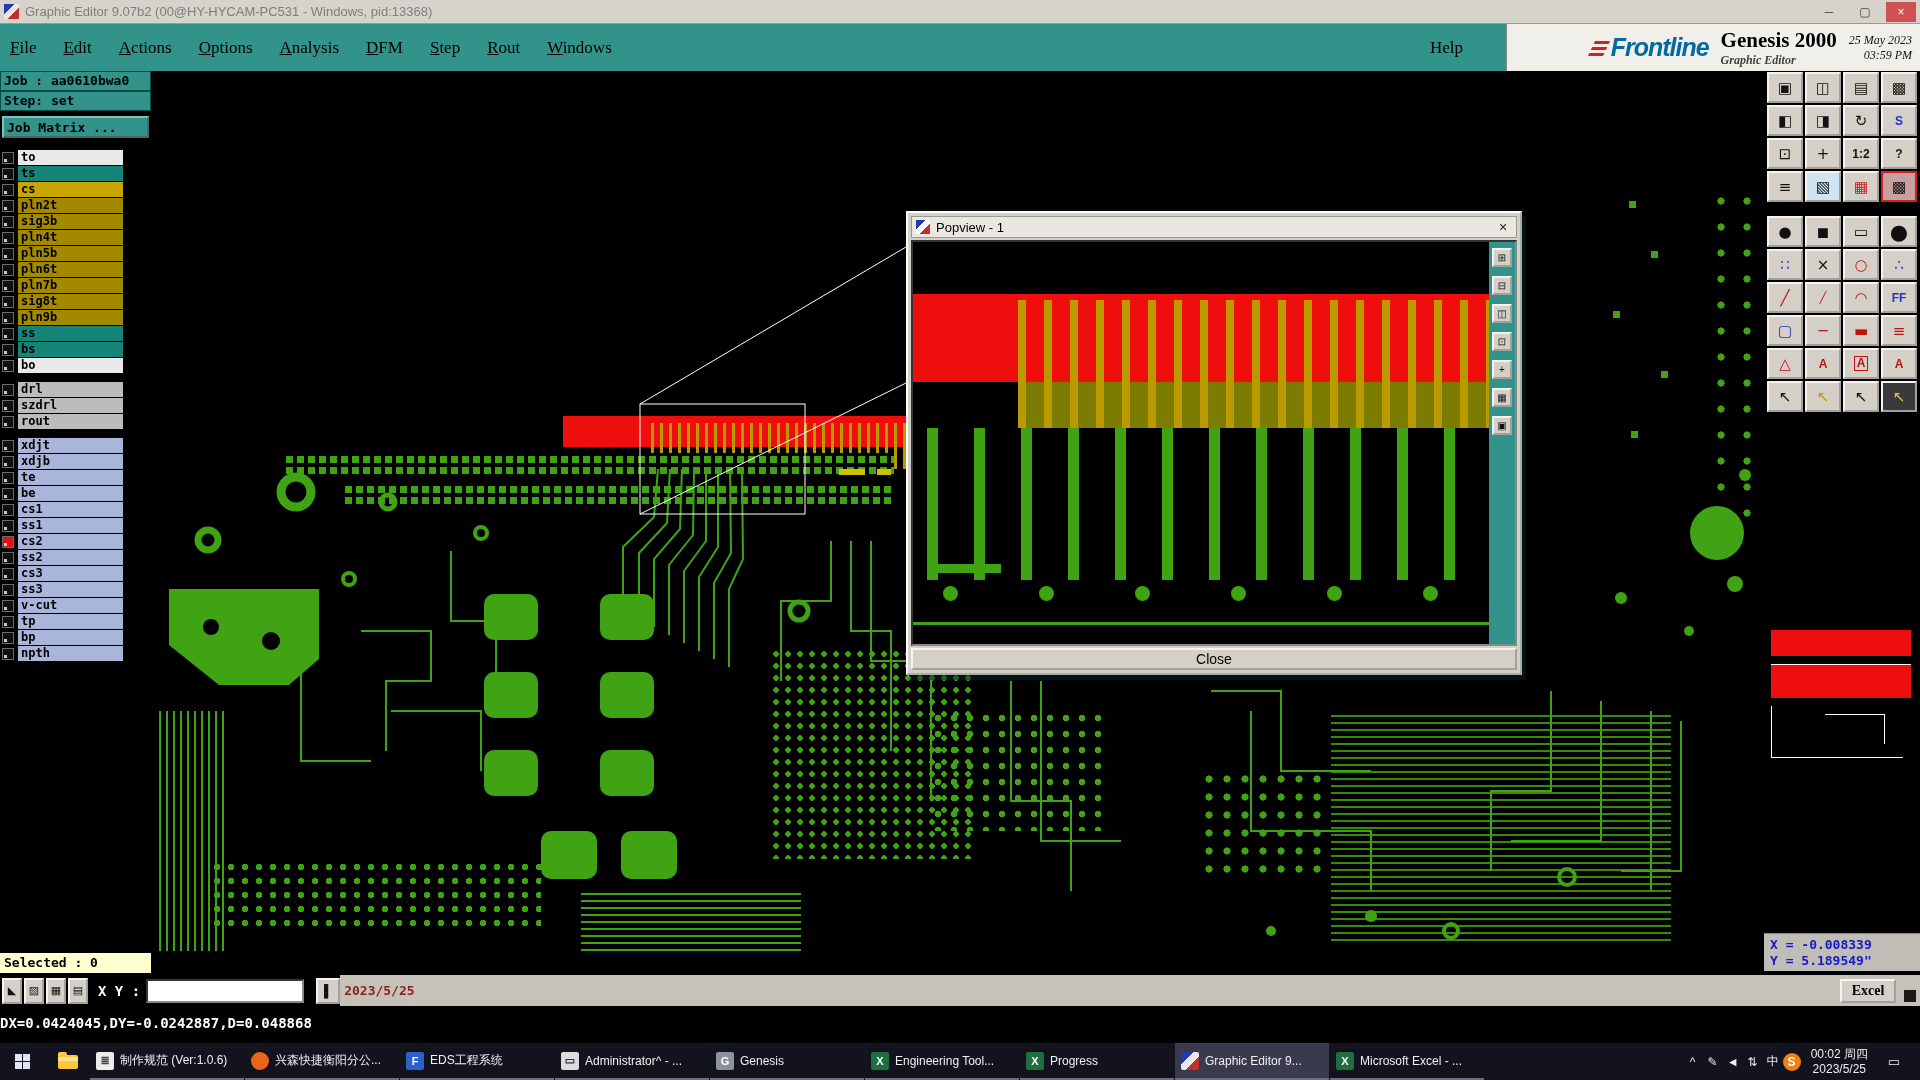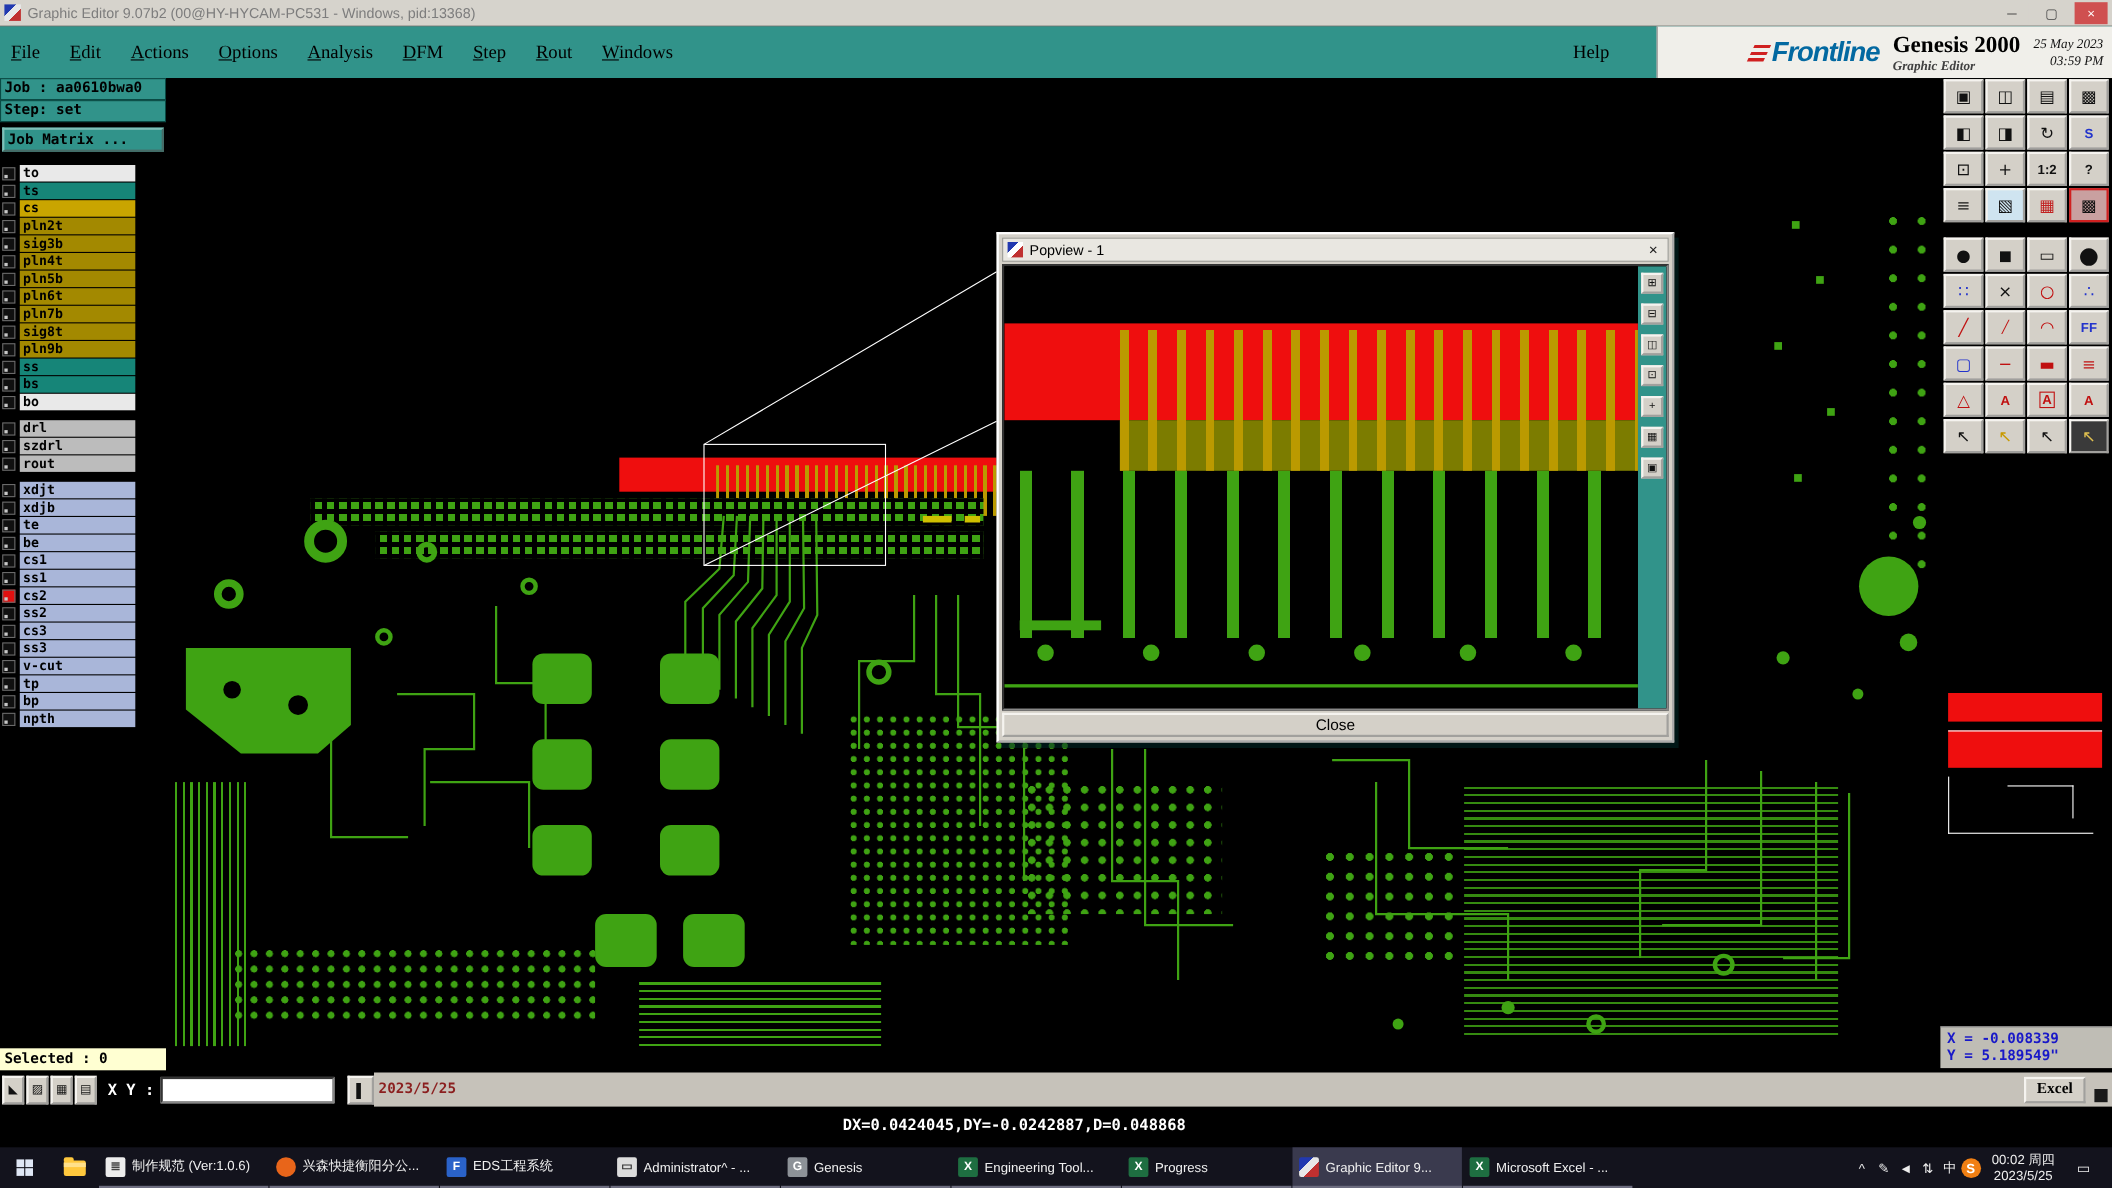--- a/index.html
+++ b/index.html
@@ -94,21 +94,21 @@
 .mini-btn{width:20px;height:26px;margin-left:2px;background:var(--window_face);border:2px outset #f5f3ef;font-size:11px;display:flex;align-items:center;justify-content:center;color:#111;padding:0}
 #xy-label{color:#fff;font:bold 14px "DejaVu Sans Mono",monospace;margin:0 6px 0 10px}
 #xy-input{width:158px;height:24px;background:#fff;border:2px inset #888;font:13px "DejaVu Sans Mono",monospace;padding:0 3px}
 #mode-btn{margin-left:12px;width:24px;height:26px;background:var(--window_face);border:2px outset #f5f3ef;font-size:12px;color:#111;padding:0}
 #status-msg{margin-left:5px;width:1402px;height:31px;background:var(--status_yellow);font:bold 14px "DejaVu Sans Mono",monospace;line-height:31px;padding-left:10px;color:#000;white-space:nowrap;overflow:hidden}
 #unit-zone{flex:1;height:31px;background:#c6c2ba;display:flex;align-items:center;padding:0 4px;gap:8px}
 #date-label{color:var(--date_maroon);font:bold 13px "DejaVu Sans Mono",monospace}
 #inch-btn{width:56px;height:24px;background:var(--window_face);border:2px outset #f5f3ef;font:bold 14px "Liberation Serif",serif;color:#000;margin-left:auto}
 #inch-mini{width:12px;height:12px;background:#1a1a1a;margin-top:10px}
 
-#dx-bar{position:absolute;left:0;top:1012px;width:1844px;height:23px;background:#000;color:#fff;font:bold 14px "DejaVu Sans Mono",monospace;text-align:center;line-height:23px}
+#dx-bar{position:absolute;left:0;top:1012px;width:1844px;height:23px;background:#000;color:#fff;font:bold 14px "DejaVu Sans Mono",monospace;line-height:23px}
 
 #taskbar{position:absolute;left:0;top:1043px;width:1920px;height:37px;background:var(--taskbar_bg);display:flex;align-items:stretch;color:#eee}
 #start-btn,#explorer-btn{width:45px;display:flex;align-items:center;justify-content:center}
 .start-ico{width:15px;height:15px;background:linear-gradient(#dfe7f5,#dfe7f5) 0 0/7px 7px no-repeat,linear-gradient(#dfe7f5,#dfe7f5) 8px 0/7px 7px no-repeat,linear-gradient(#dfe7f5,#dfe7f5) 0 8px/7px 7px no-repeat,linear-gradient(#dfe7f5,#dfe7f5) 8px 8px/7px 7px no-repeat}
 .folder-ico{width:20px;height:14px;background:#ffc83d;border-radius:2px;position:relative}
 .folder-ico::before{content:"";position:absolute;top:-3px;left:0;width:9px;height:4px;background:#ffc83d;border-radius:2px 2px 0 0}
 .folder-ico::after{content:"";position:absolute;left:0;top:2px;right:0;height:4px;background:#ffe08a}
 .task-item{width:154px;display:flex;align-items:center;gap:6px;padding:0 6px;border-bottom:2px solid #6d6d80;margin-right:1px;overflow:hidden;white-space:nowrap;flex:none}
 .task-item.active{background:var(--taskbar_active)}
 .task-ico{min-width:18px;height:18px;border-radius:2px;display:flex;align-items:center;justify-content:center;font:bold 11px "Liberation Sans",sans-serif;color:#fff;flex:none}

